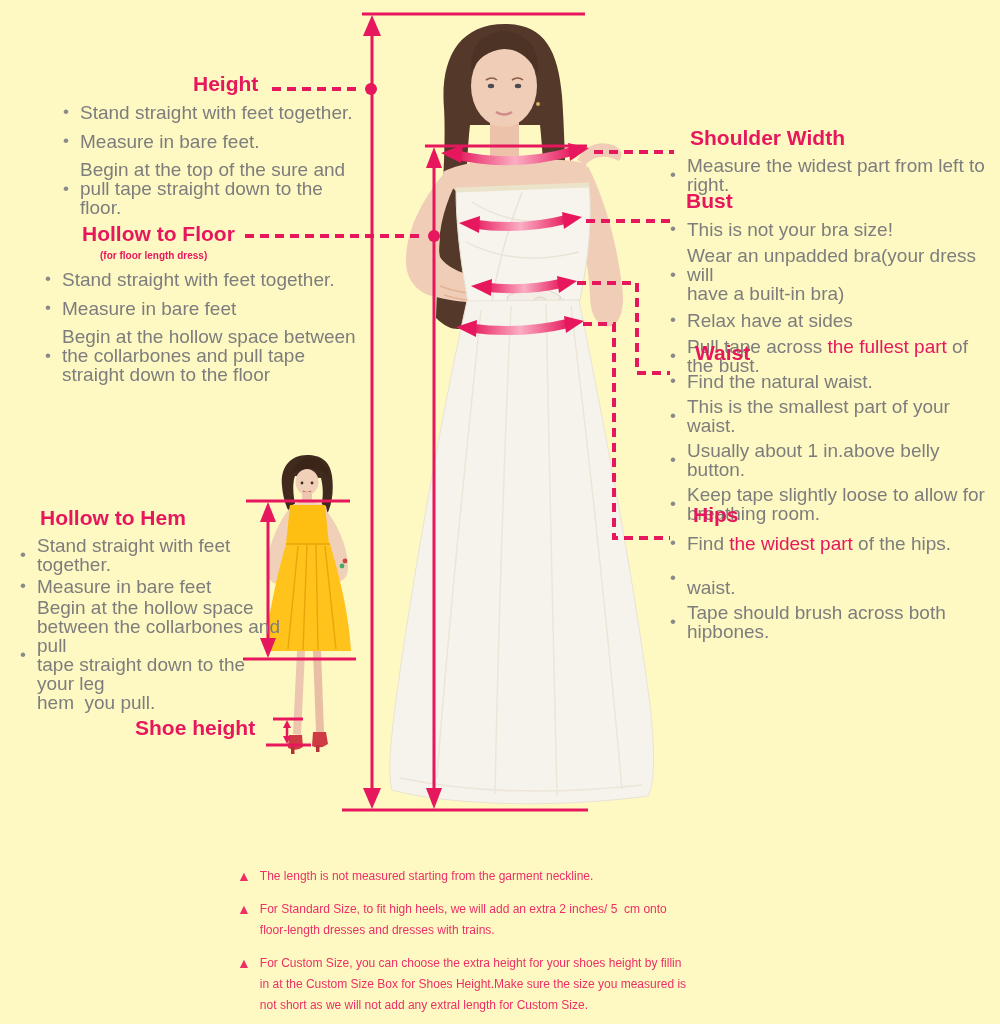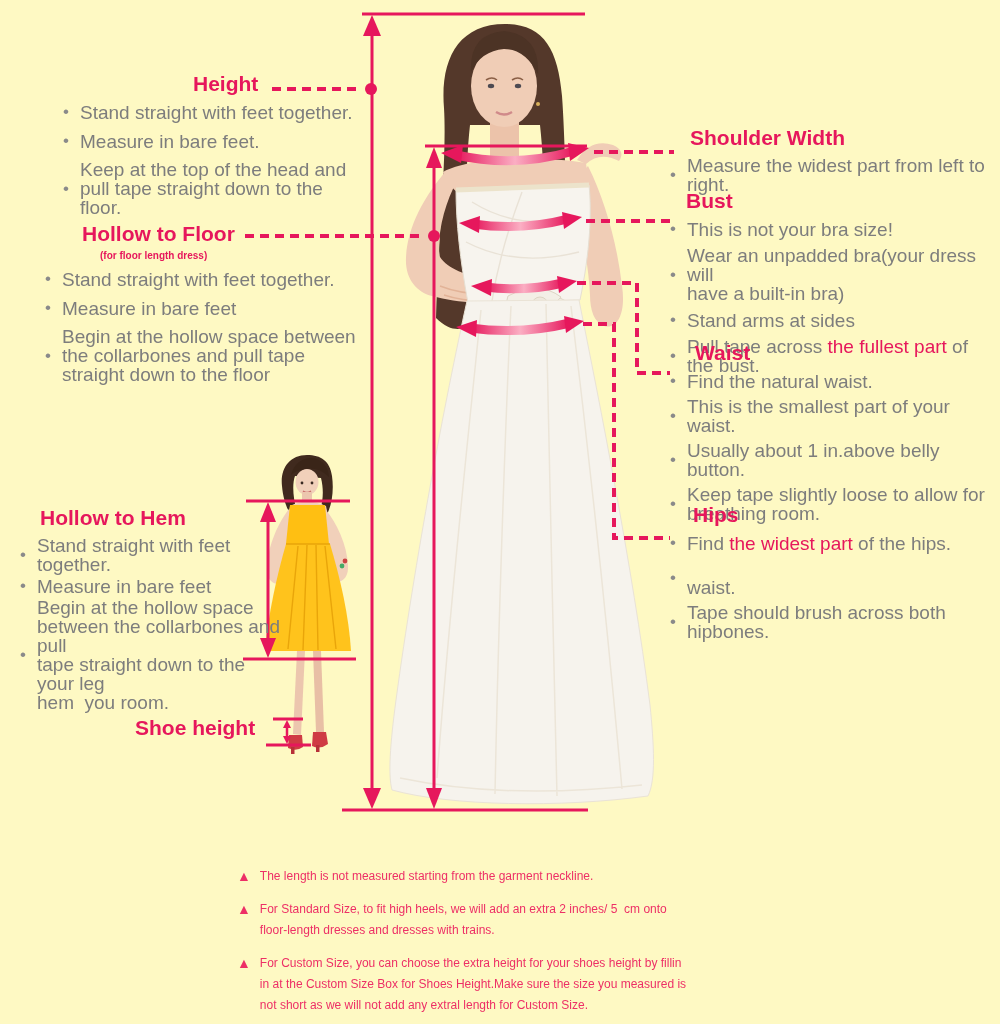--- a/index.html
+++ b/index.html
@@ -185,21 +185,21 @@
         <div class="bullet-item">
           <span class="dot">•</span>
           <span class="bullet-text"><span>Stand straight with feet together.</span></span>
         </div>
         <div class="bullet-item">
           <span class="dot">•</span>
           <span class="bullet-text"><span>Measure in bare feet.</span></span>
         </div>
         <div class="bullet-item">
           <span class="dot">•</span>
-          <span class="bullet-text"><span>Keep at the top of the head and</span><br><span>pull tape straight down to the floor.</span></span>
+          <span class="bullet-text"><span>Begin at the top of the sure and</span><br><span>pull tape straight down to the floor.</span></span>
         </div>
       </div>
   </div>
 
   <div class="sec" id="sec-hollow-floor">
     <h2>Hollow to Floor</h2>
     <div class="sub">(for floor length dress)</div>
     <div class="blist">
         <div class="bullet-item">
           <span class="dot">•</span>
@@ -222,21 +222,21 @@
         <div class="bullet-item">
           <span class="dot">•</span>
           <span class="bullet-text"><span>Stand straight with feet</span><br><span>together.</span></span>
         </div>
         <div class="bullet-item">
           <span class="dot">•</span>
           <span class="bullet-text"><span>Measure in bare feet</span></span>
         </div>
         <div class="bullet-item">
           <span class="dot">•</span>
-          <span class="bullet-text"><span>Begin at the hollow space</span><br><span>between the collarbones and pull</span><br><span>tape straight down to the your leg</span><br><span>hem  you room.</span></span>
+          <span class="bullet-text"><span>Begin at the hollow space</span><br><span>between the collarbones and pull</span><br><span>tape straight down to the your leg</span><br><span>hem  you pull.</span></span>
         </div>
       </div>
   </div>
 
   <div class="sec" id="sec-shoe">
     <h2>Shoe height</h2>
   </div>
 
   <div class="sec" id="sec-shoulder">
     <h2>Shoulder Width</h2>
@@ -254,21 +254,21 @@
         <div class="bullet-item">
           <span class="dot">•</span>
           <span class="bullet-text"><span>This is not your bra size!</span></span>
         </div>
         <div class="bullet-item">
           <span class="dot">•</span>
           <span class="bullet-text"><span>Wear an unpadded bra(your dress will</span><br><span>have a built-in bra)</span></span>
         </div>
         <div class="bullet-item">
           <span class="dot">•</span>
-          <span class="bullet-text"><span>Stand arms at sides</span></span>
+          <span class="bullet-text"><span>Relax have at sides</span></span>
         </div>
         <div class="bullet-item">
           <span class="dot">•</span>
           <span class="bullet-text"><span>Pull tape across </span><span class="hl">the fullest part</span><span> of the bust.</span></span>
         </div>
       </div>
   </div>
 
   <div class="sec" id="sec-waist">
     <h2>Waist</h2>

